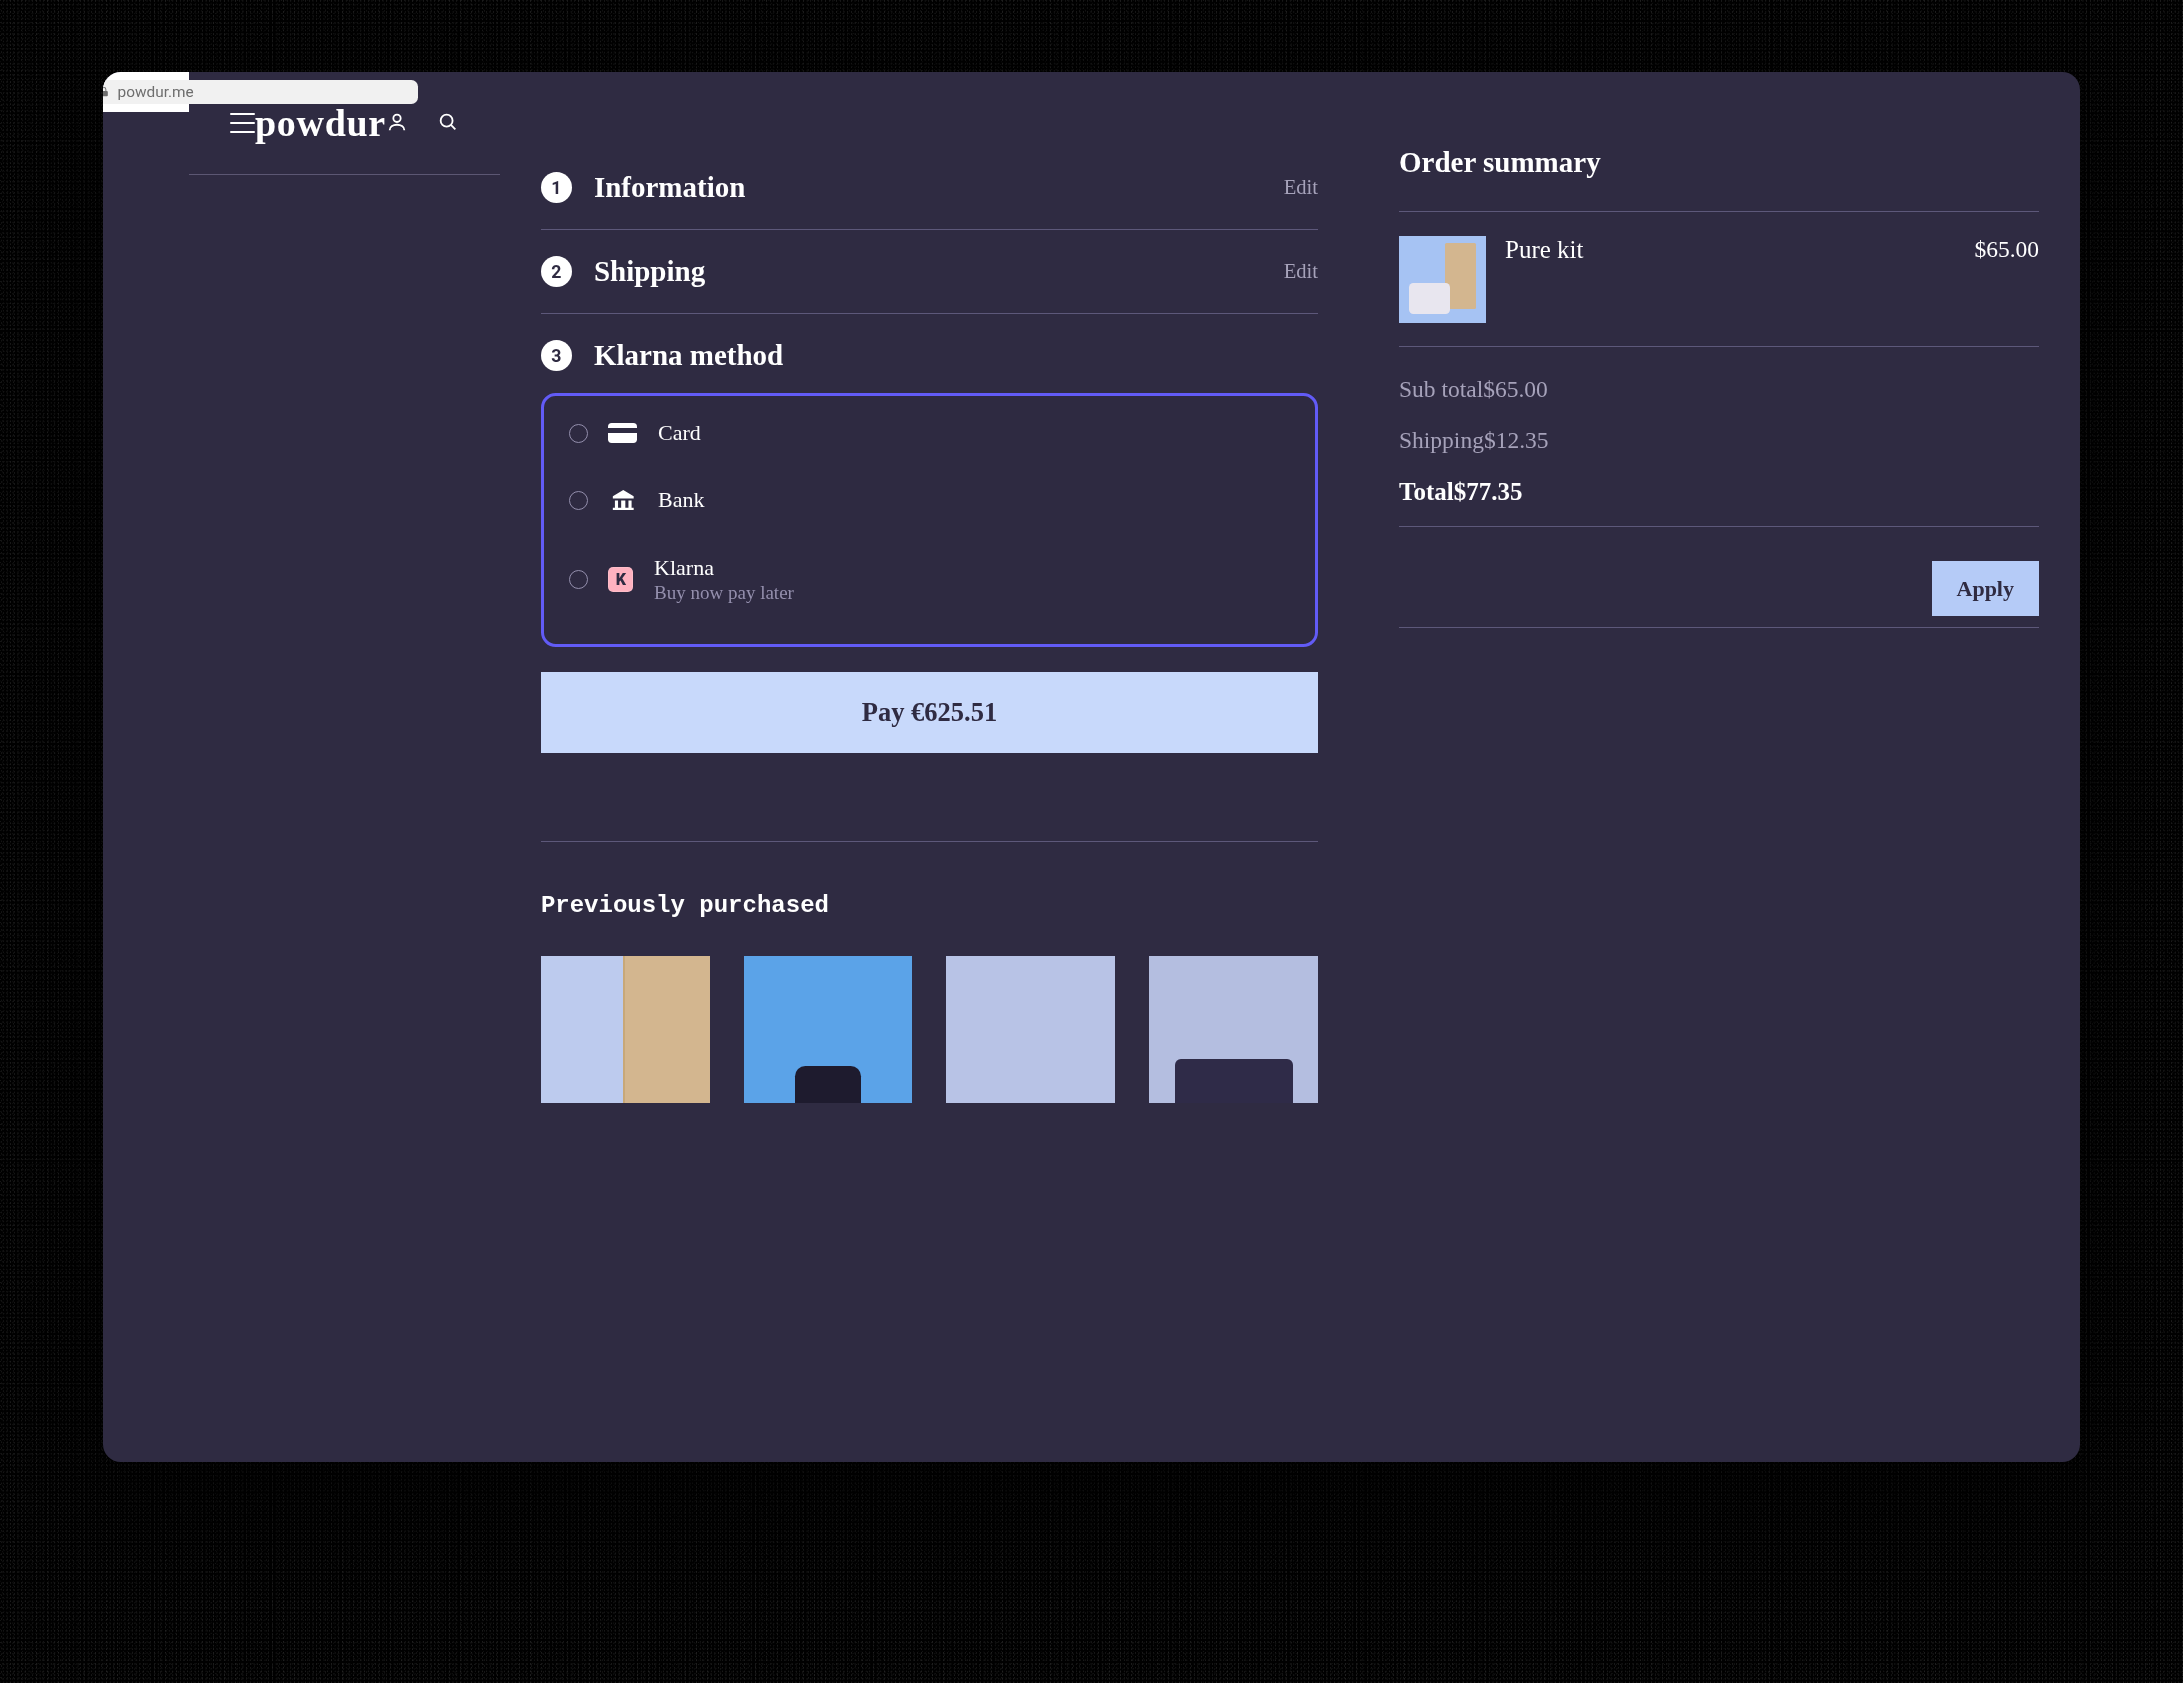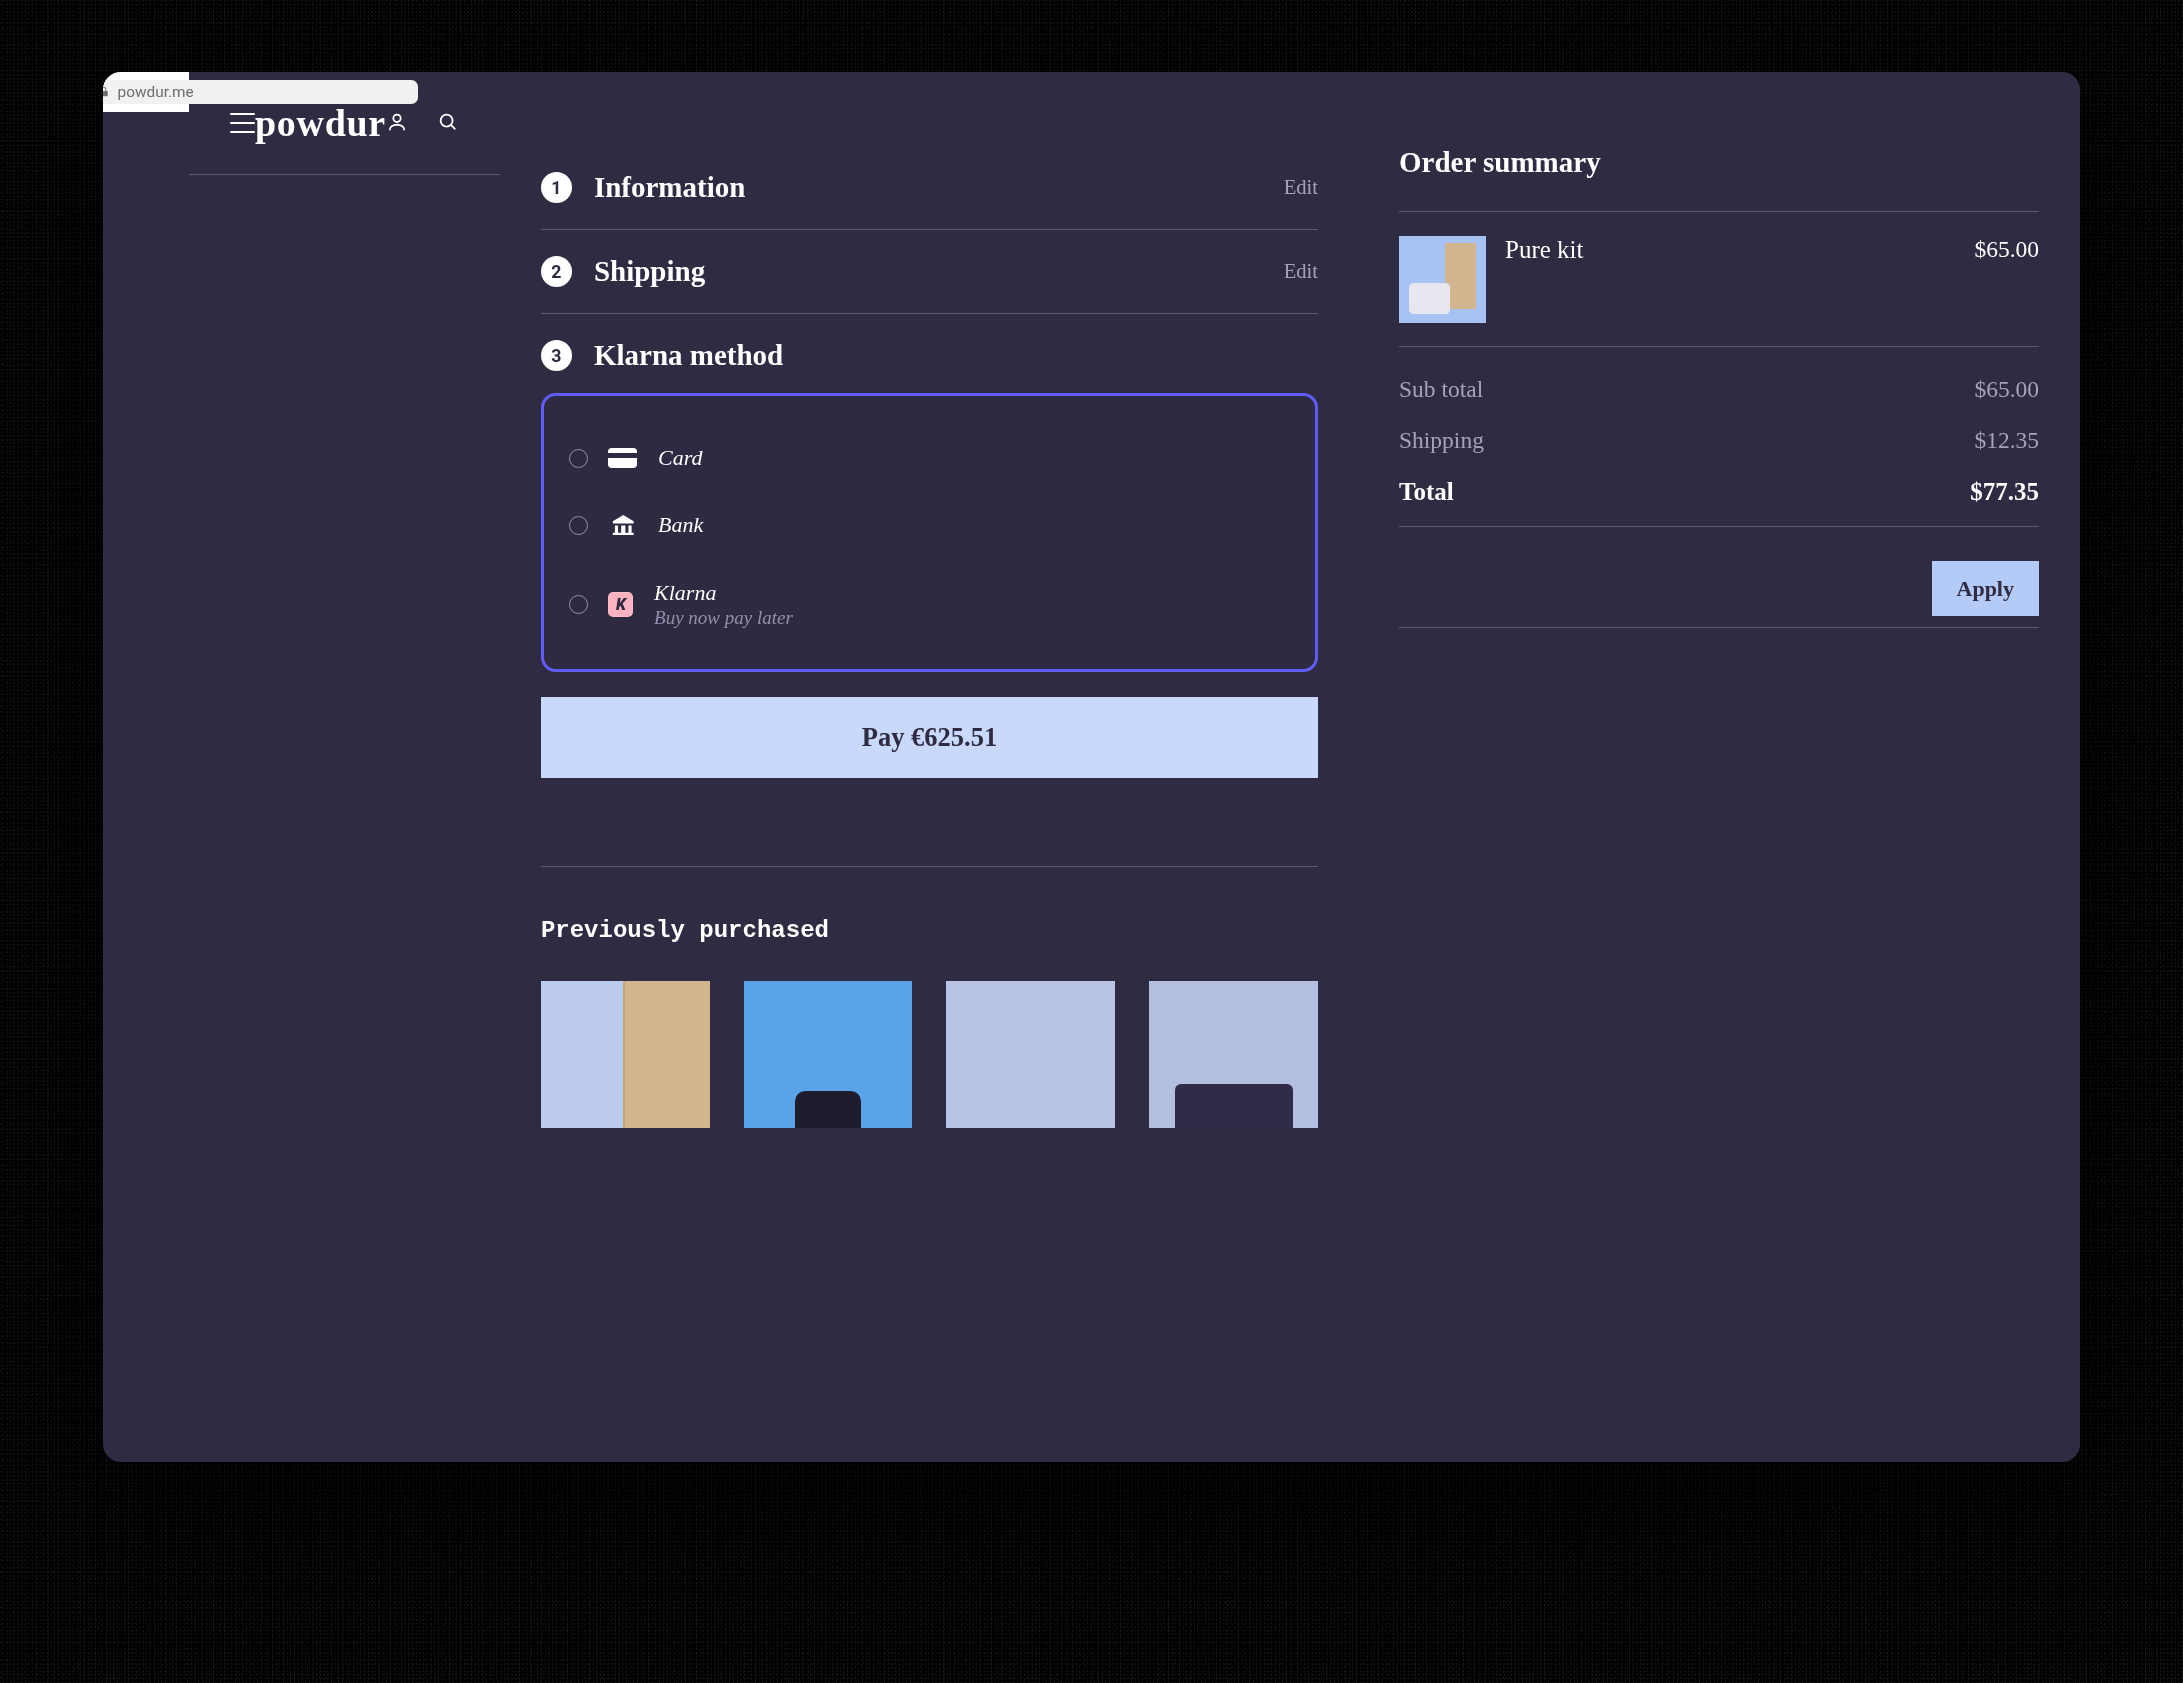--- a/index.html
+++ b/index.html
@@ -97,23 +97,22 @@
     display:flex;align-items:center;justify-content:center;flex:none;
   }
   .step-title{color:var(--white);font-family:var(--serif);font-size:29px;font-weight:600}
   .edit-link{
     position:absolute;right:0;color:var(--muted);font-family:var(--serif);
     font-size:20.6px;cursor:pointer;
   }
 
   .pm-panel{
     border:3.7px solid var(--stripe-purple);border-radius:14.7px;
-    padding:29px 25px 19px 25px;margin-top:5.9px;
+    padding:4px 25px 19px 25px;margin-top:5.9px;
     background:var(--bg-dark2);
-    font-style:italic;
   }
   .pm-row{
     display:flex;align-items:center;gap:20.6px;padding:20.6px 0;cursor:pointer;
   }
   .radio{
     width:19px;height:19px;border:1.8px solid var(--muted2);border-radius:50%;
     flex:none;background:transparent;
   }
   .pm-icon{
     width:29px;height:22px;display:flex;align-items:center;justify-content:center;
@@ -167,21 +166,21 @@
   .thumb.t4:after{content:"";position:absolute;left:50%;transform:translateX(-50%);bottom:0;width:118px;height:44px;background:var(--jar);border-radius:5.9px 5.9px 0 0}
 
   
   .sum-title{color:var(--white);font-family:var(--serif);font-size:29px;font-weight:700;padding-bottom:32px;border-bottom:0.7px solid var(--panel-border-light)}
   .sum-item{display:flex;gap:19px;padding:23.5px 0;border-bottom:0.7px solid var(--panel-border-light)}
   .sum-thumb{width:87px;height:87px;background:#a6c3f3;position:relative;flex:none}
   .sum-thumb:before{content:"";position:absolute;right:10.3px;top:7.4px;width:31px;height:66px;background:var(--tan);border-radius:1.5px}
   .sum-thumb:after{content:"";position:absolute;left:10.3px;bottom:8.8px;width:41px;height:31px;background:#e8e6ef;border-radius:4.4px}
   .sum-item-name{color:var(--white);font-family:var(--serif);font-size:25px}
   .sum-item-price{margin-left:auto;color:var(--white);font-family:var(--serif);font-size:23.5px}
-  .sum-line{display:flex;justify-content:space-between;padding:11.8px 0;font-family:var(--serif);font-size:23.5px}
+  .sum-line{display:flex;padding:11.8px 0;font-family:var(--serif);font-size:23.5px}
   .sum-line.muted{color:var(--muted)}
   .sum-line.total{color:var(--white);font-size:25px;font-weight:700;border-bottom:0.7px solid var(--panel-border-light);padding-bottom:20.6px}
   .sum-lines{padding-top:17.7px}
   .promo{padding-top:20.6px}
   .promo-label{color:var(--white);font-family:var(--serif);font-size:22px}
   .promo-row{display:flex;align-items:flex-end;gap:16px;margin-top:13.2px;border-bottom:0.7px solid var(--panel-border-light);padding-bottom:10.3px}
   .promo-input{flex:1;background:transparent;border:none;outline:none;height:37px}
   .apply-btn{
     background:var(--accent-pale);color:var(--bg-dark);font-family:var(--serif);
     font-size:22px;padding:14.7px 25px;cursor:pointer;font-weight:600;

